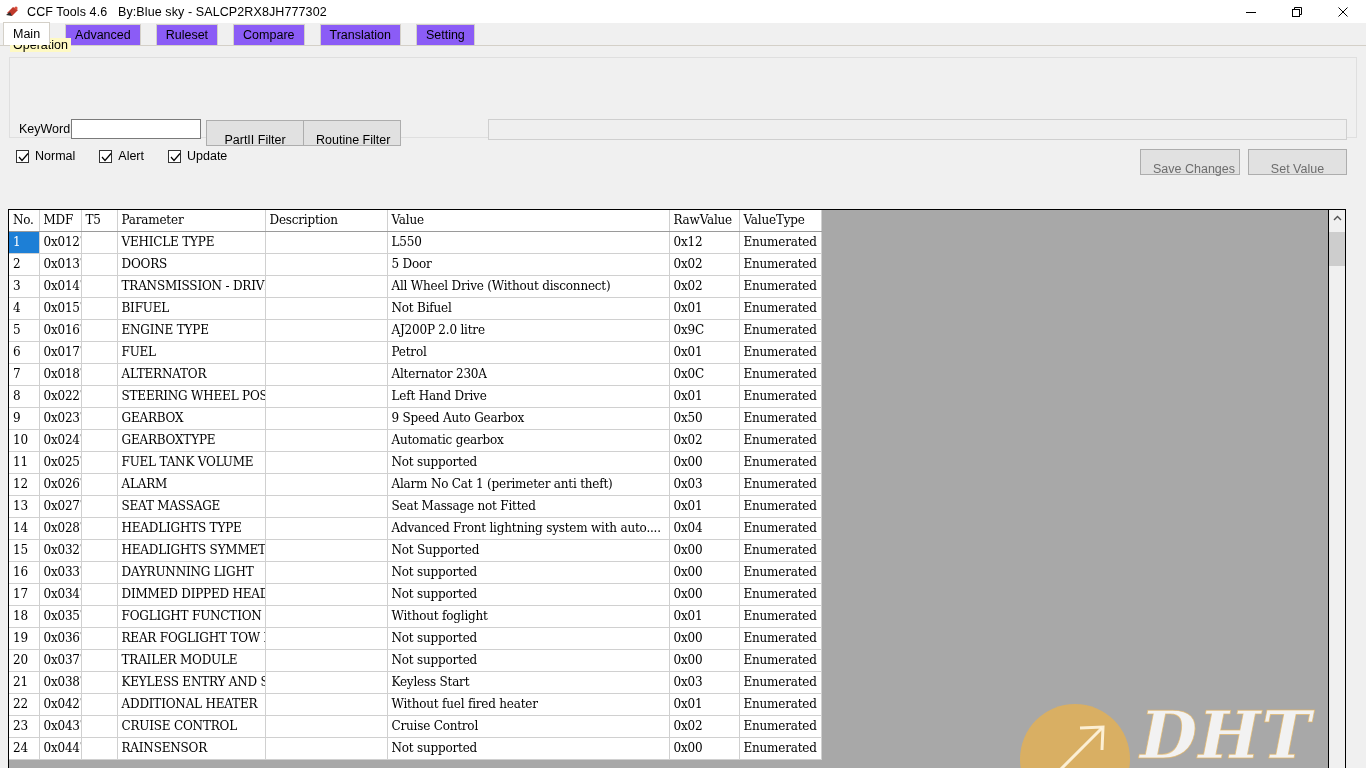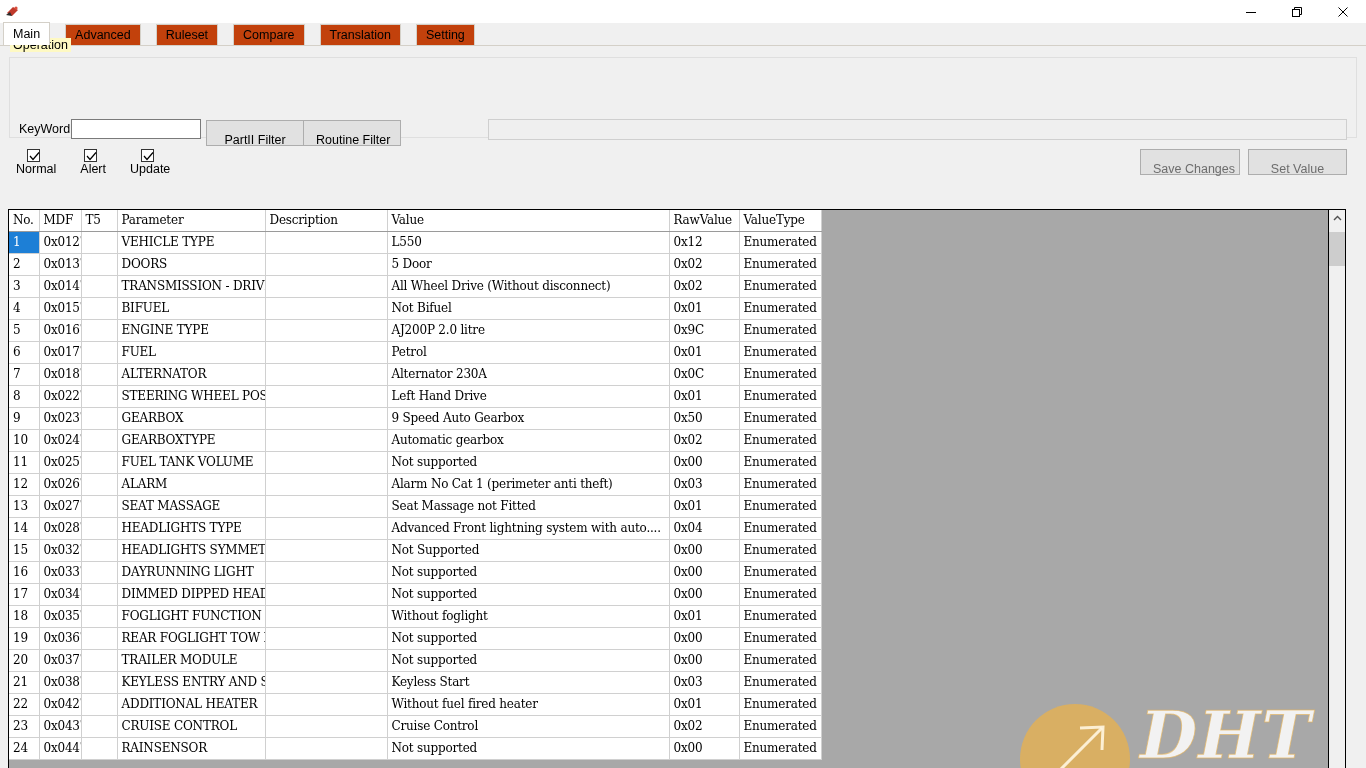--- a/index.html
+++ b/index.html
@@ -60,21 +60,21 @@
     padding-left: 3px;
     box-sizing: border-box;
     position: relative;
     gap: 16px;
   }
   .tab {
     height: 21px;
     line-height: 21px;
     padding: 0 9px;
     font-size: 12.5px;
-    background: #c2410c;
+    background: #8b5cf6;
     border: 1px solid #d4d0c8;
     border-bottom: none;
     margin-right: -1px;
     color: #000;
     white-space: nowrap;
     box-sizing: border-box;
   }
   .tab.active {
     background: #ffffff;
     height: 23px;
@@ -146,21 +146,20 @@
   .btn-routine {
     position: absolute;
     left: 303px; top: 74px;
     width: 98px; height: 24px;
   }
   .checkrow { position: absolute; top: 103px; left: 16px; display: flex; }
   .chk {
     display: flex; align-items: center;
     margin-right: 24px;
     font-size: 12.5px;
-    flex-direction: column;
   }
   .chkbox {
     width: 13px; height: 13px;
     border: 1px solid #333;
     background: #fff;
     margin-right: 6px;
     position: relative;
     box-sizing: border-box;
   }
   .chkbox svg { position: absolute; left: 1px; top: 1px; }
@@ -288,20 +287,21 @@
 <body>
 
 <div class="titlebar">
   <span class="app-icon">
     <svg width="16" height="16" viewBox="0 0 16 16">
       <path d="M2 9 L8 3 L13 6 L7 12 Z" fill="#c0392b"></path>
       <path d="M1 11 L5 8 L7 12 Z" fill="#2b2b2b"></path>
       <circle cx="11" cy="4" r="1.6" fill="#d94f3d"></circle>
     </svg>
   </span>
+  <span class="title-text">CCF Tools 4.6   By:Blue sky - SALCP2RX8JH777302</span>
   <div class="win-buttons">
     <div class="win-btn">
       <svg width="12" height="12" viewBox="0 0 12 12">
           <line x1="1" y1="6.5" x2="11" y2="6.5" stroke="#000" stroke-width="1"></line>
         </svg>
     </div>
     <div class="win-btn">
       <svg width="12" height="12" viewBox="0 0 12 12">
         <rect x="1.5" y="3.5" width="7" height="7" fill="none" stroke="#000" stroke-width="1"></rect>
         <polyline points="3.5,3.5 3.5,1.5 10.5,1.5 10.5,8.5 8.5,8.5" fill="none" stroke="#000" stroke-width="1"></polyline>

